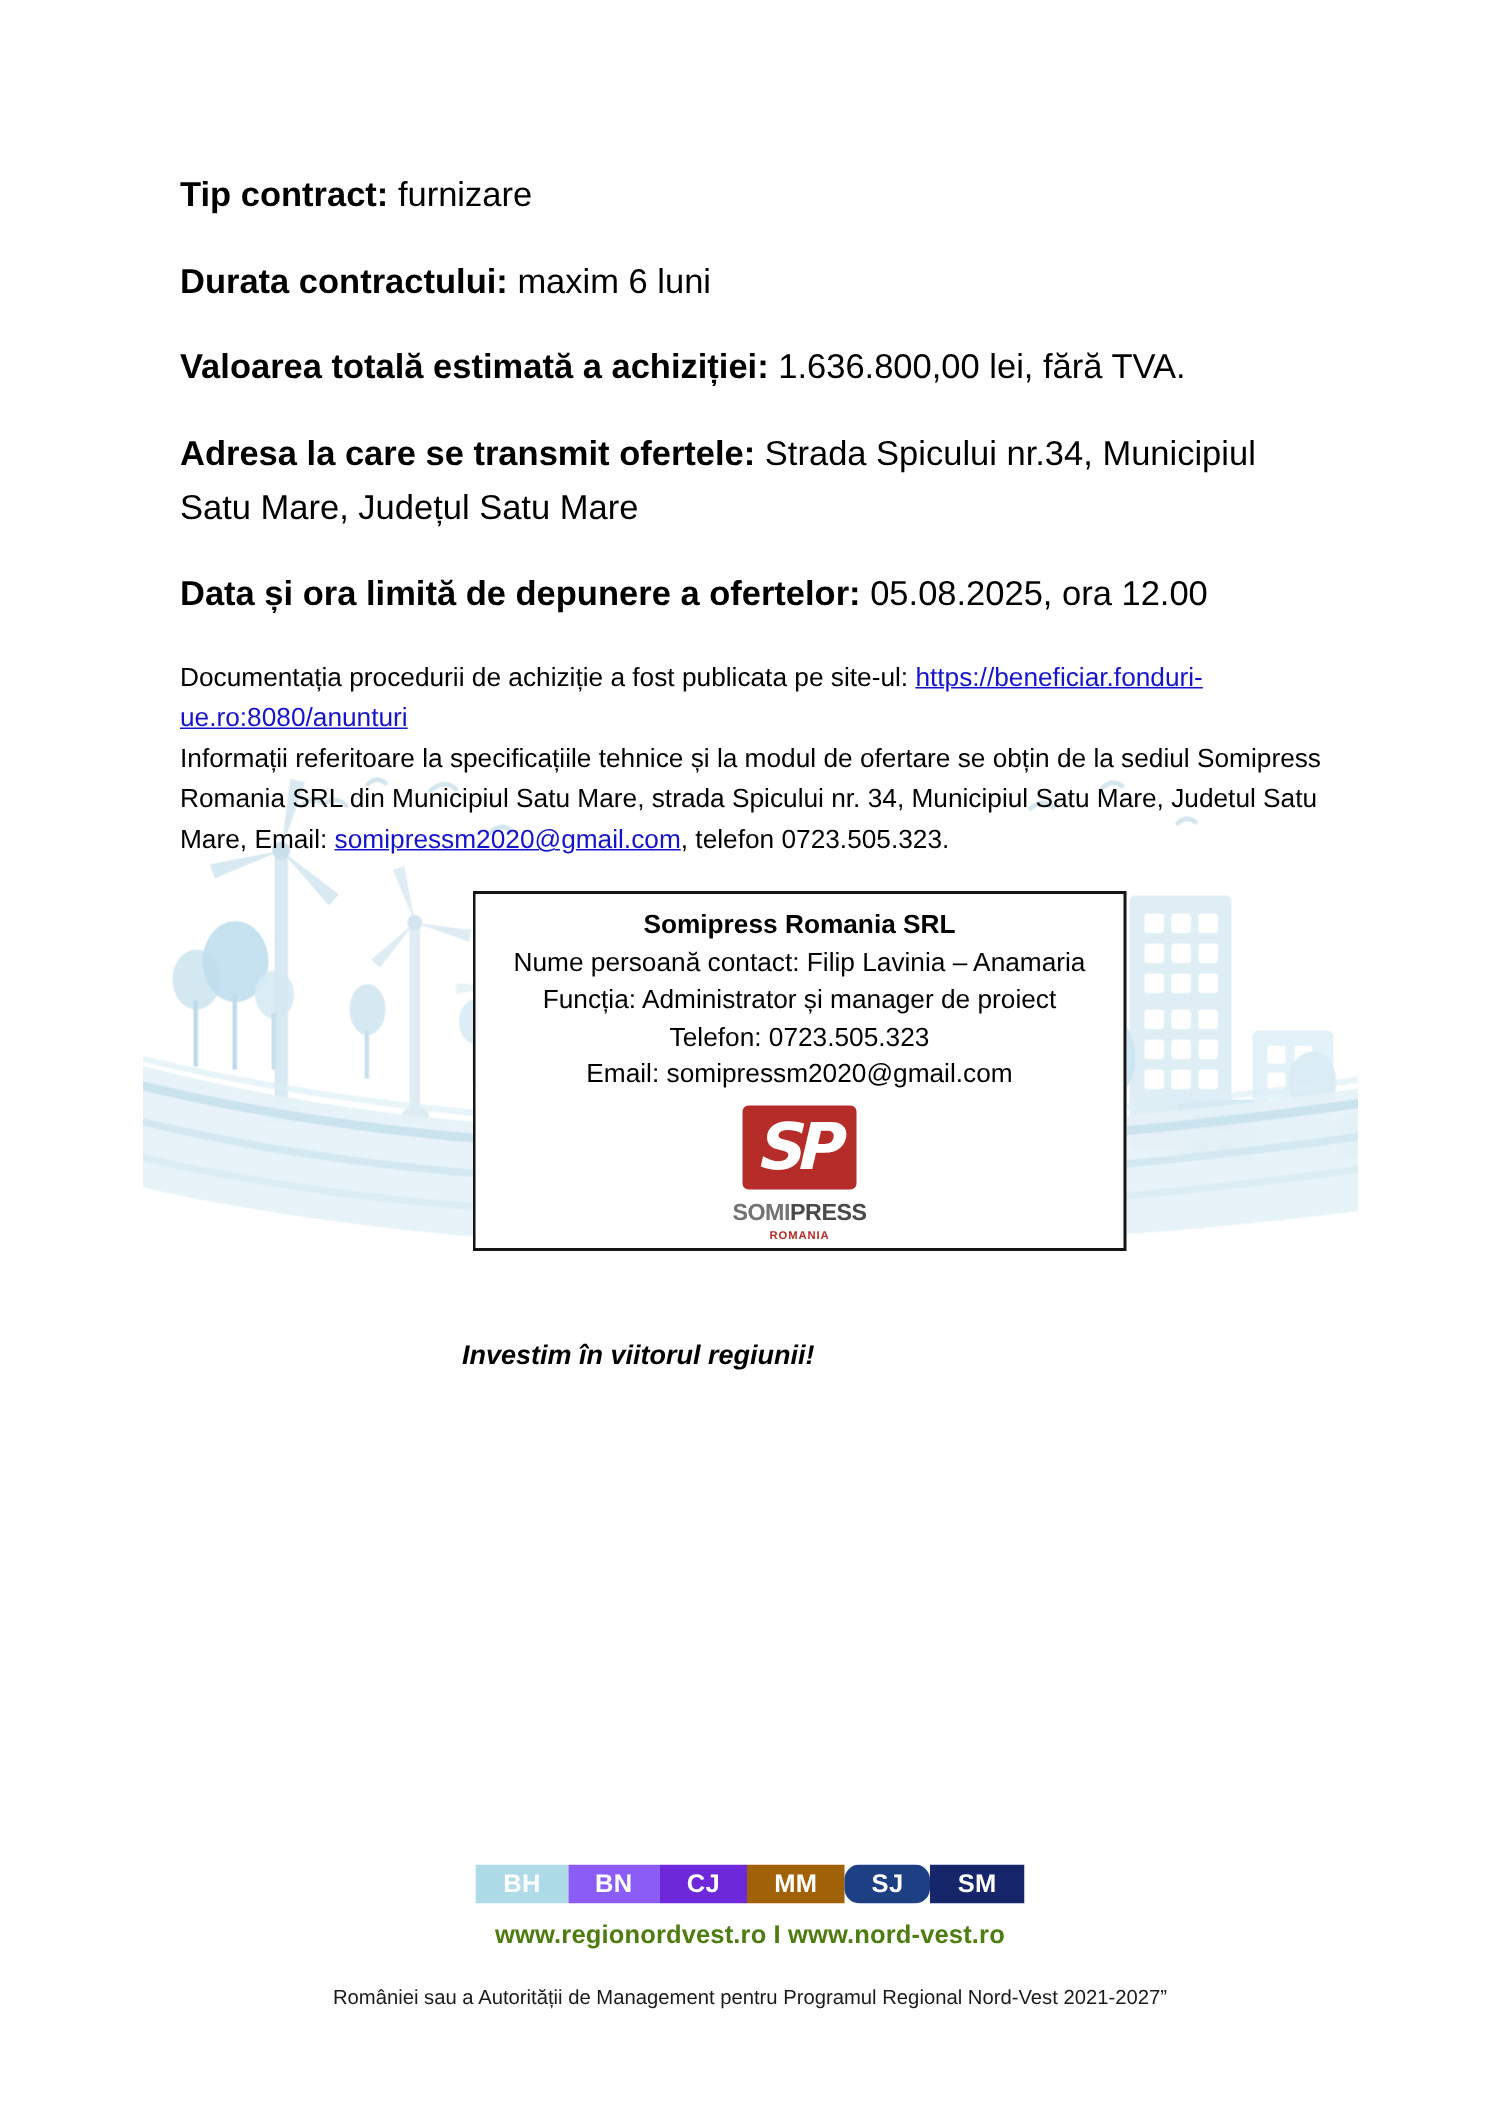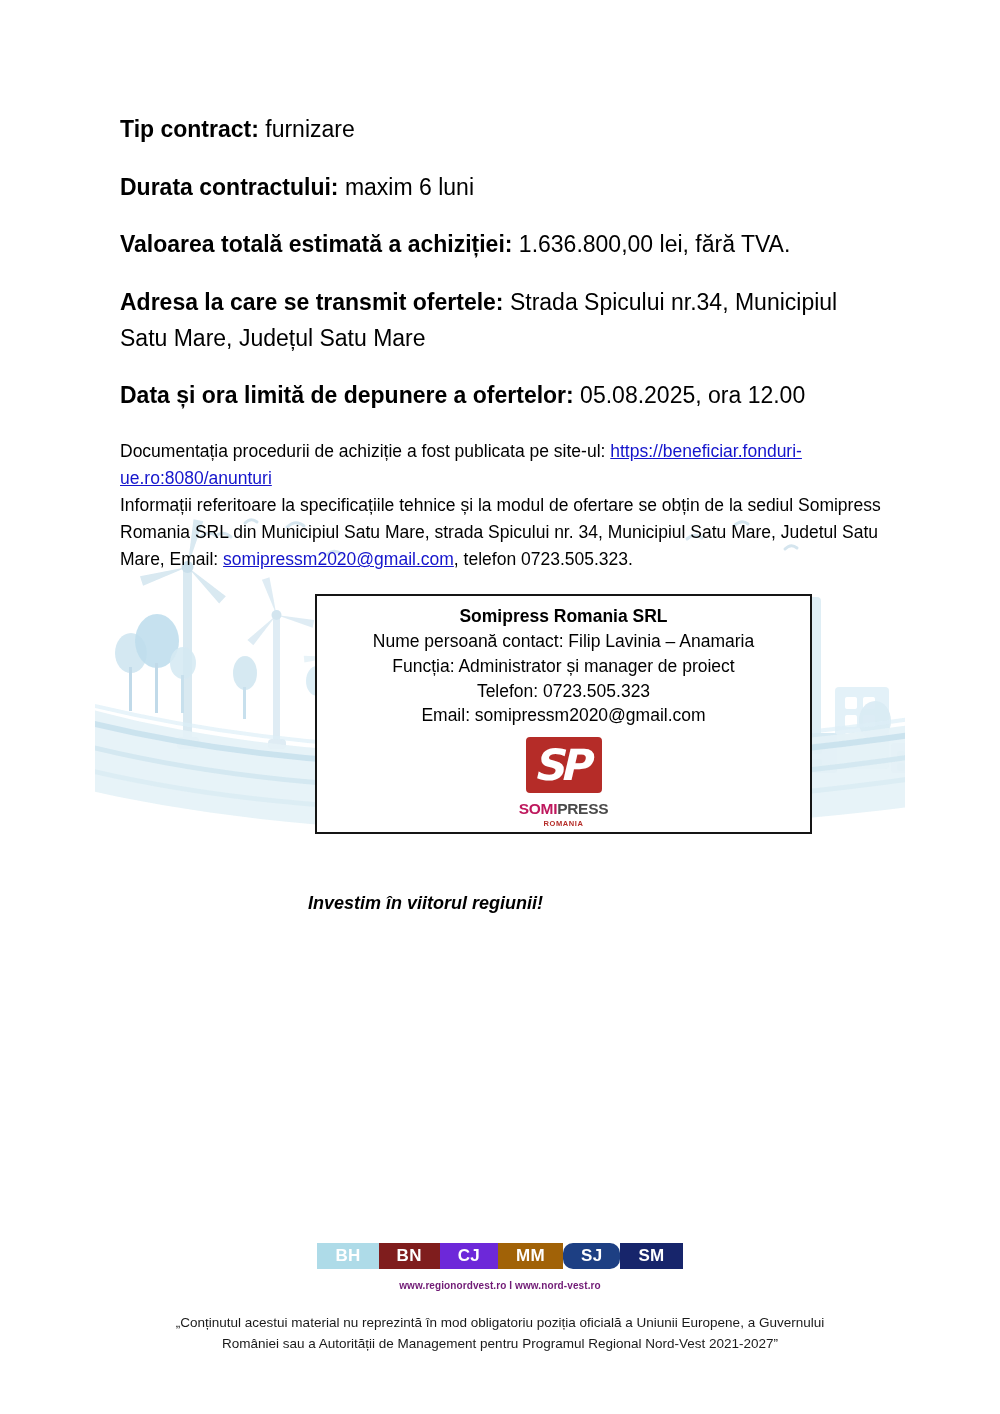--- a/index.html
+++ b/index.html
@@ -54,21 +54,21 @@
     color: #1414cc;
     text-decoration: underline;
     word-break: break-word;
   }
 
   
   #contact-box {
     position: absolute;
     left: 315px;
     top: 594px;
-    width: 497px;
+    width: 436px;
     height: 240px;
     background: #ffffff;
     border: 2.5px solid #151515;
     box-sizing: border-box;
     z-index: 3;
     text-align: center;
     padding-top: 8px;
   }
   #contact-box .cb-line {
     font-size: 17.5px;
@@ -109,21 +109,21 @@
     font-style: italic;
     transform: skewX(-2deg);
   }
   .sp-word {
     margin-top: 5px;
     font-size: 15.5px;
     font-weight: bold;
     letter-spacing: -0.3px;
     line-height: 1;
   }
-  .sp-word .somi { color: #be185d; }
+  .sp-word .somi { color: #737373; }
   .sp-word .press { color: #4a4a4a; font-weight: bold; }
   .sp-sub {
     margin-top: 2px;
     font-size: 7.5px;
     font-weight: bold;
     color: #b52c28;
     letter-spacing: 0.6px;
   }
 
   
@@ -157,23 +157,23 @@
   }
   .county {
     color: #ffffff;
     font-weight: bold;
     font-size: 17px;
     padding: 0 18px;
     letter-spacing: 0.3px;
   }
   .site-line {
     margin-top: 11px;
-    font-size: 10px;
-    font-weight: bold;
-    color: #701a75;
+    font-size: 17px;
+    font-weight: bold;
+    color: #4d7c0f;
     letter-spacing: 0.1px;
   }
   .disclaimer {
     margin-top: 22px;
     font-size: 13.5px;
     line-height: 1.55;
     color: #1a1a1a;
   }
 </style>
 </head>
@@ -348,24 +348,23 @@
     <div class="sp-word"><span class="somi">SOMI</span><span class="press">PRESS</span></div>
     <div class="sp-sub">ROMANIA</div>
   </div>
 </div>
 
 <div id="slogan">Investim în viitorul regiunii!</div>
 
 <div id="footer">
   <div class="county-strip" id="county-strip">
       <span class="county" style="background: rgb(174, 219, 232);">BH</span>
-      <span class="county" style="background: #7f1d1d; text-align: center;">BN</span>
+      <span class="county" style="background: #8b5cf6; text-align: center;">BN</span>
       <span class="county" style="background: #6d28d9;">CJ</span>
       <span class="county" style="background: #a16207;">MM</span>
       <span class="county" style="background: rgb(29, 63, 131); border-radius: 10px;">SJ</span>
       <span class="county" style="background: rgb(23, 37, 107);">SM</span>
     </div>
   <div class="site-line">www.regionordvest.ro  I  www.nord-vest.ro</div>
   <div class="disclaimer">
-    <div>„Conținutul acestui material nu reprezintă în mod obligatoriu poziția oficială a Uniunii Europene, a Guvernului</div>
     <div>României sau a Autorității de Management pentru Programul Regional Nord-Vest 2021-2027”</div>
   </div>
 </div>
 
 </body></html>

